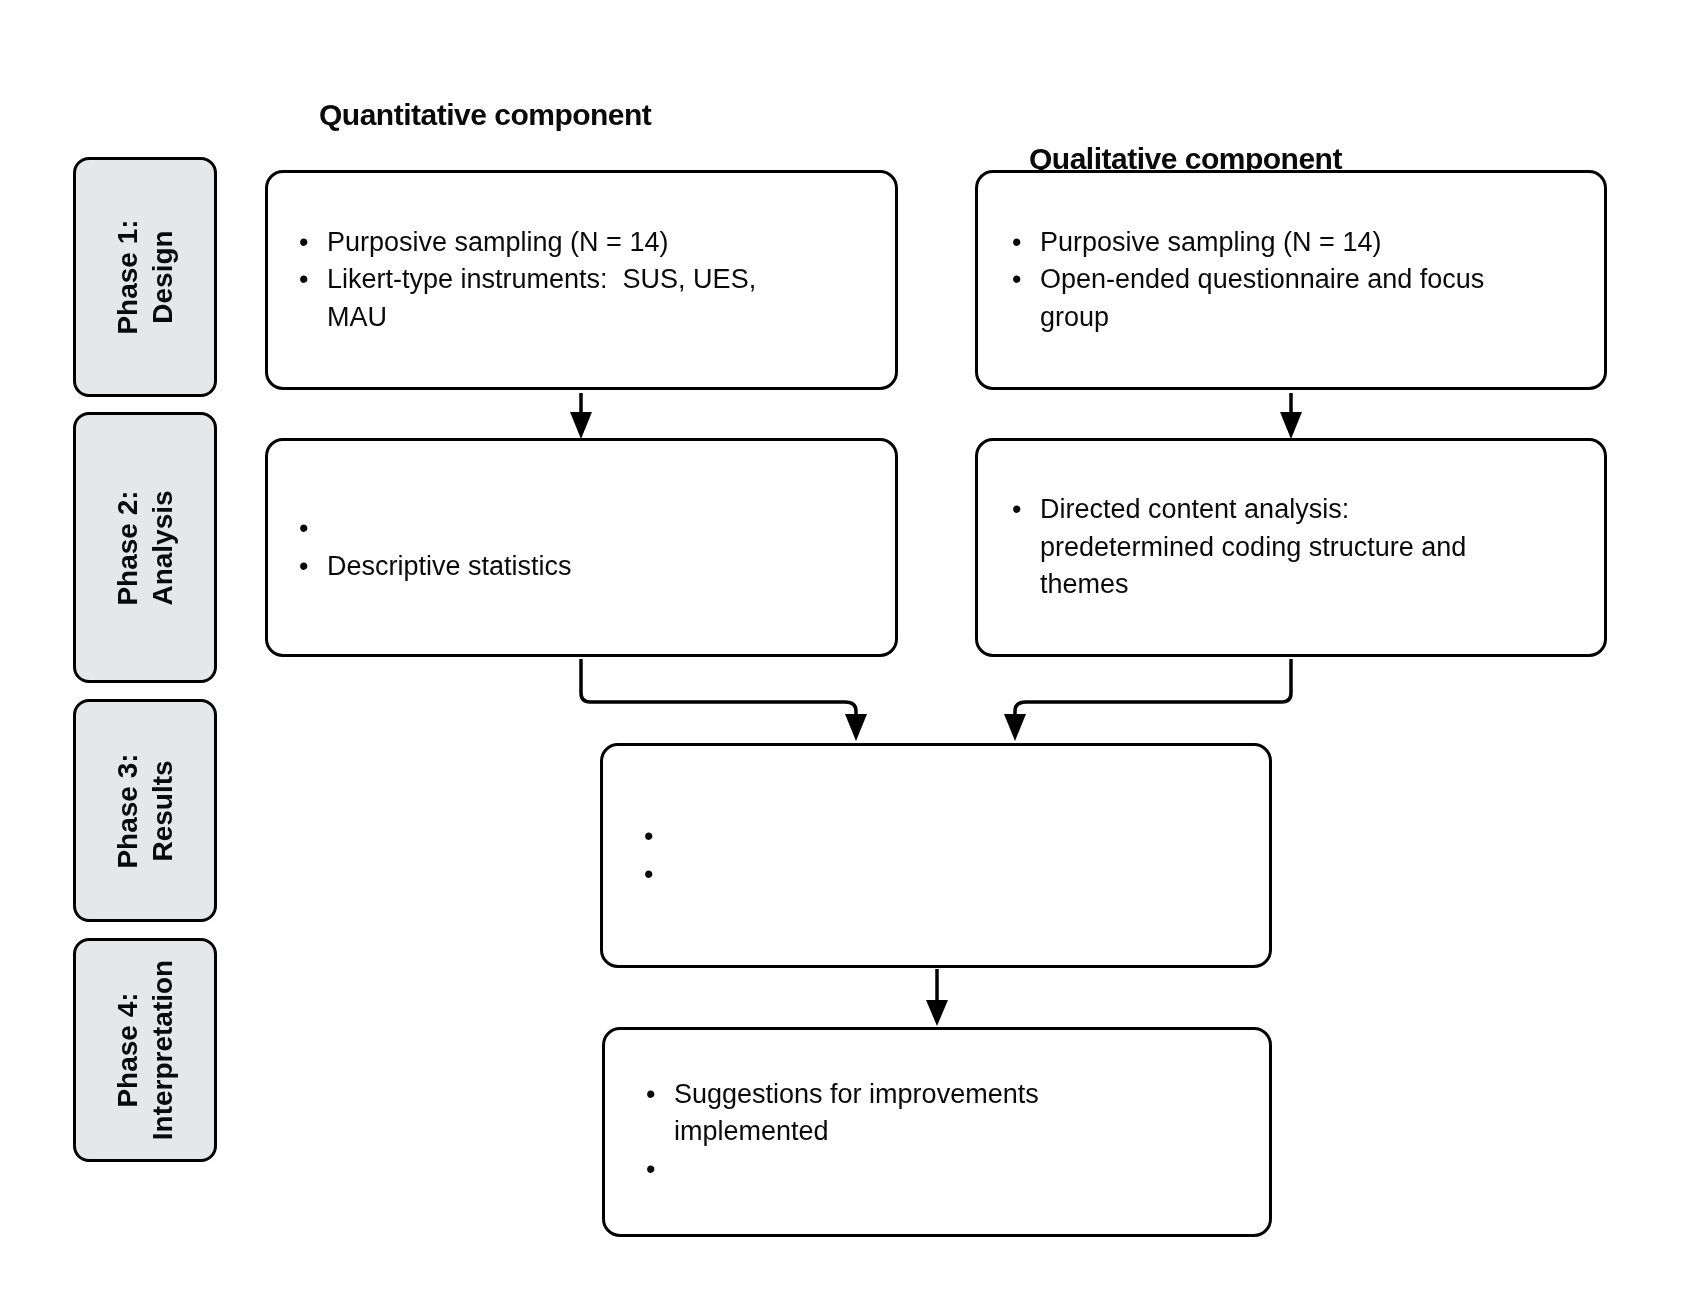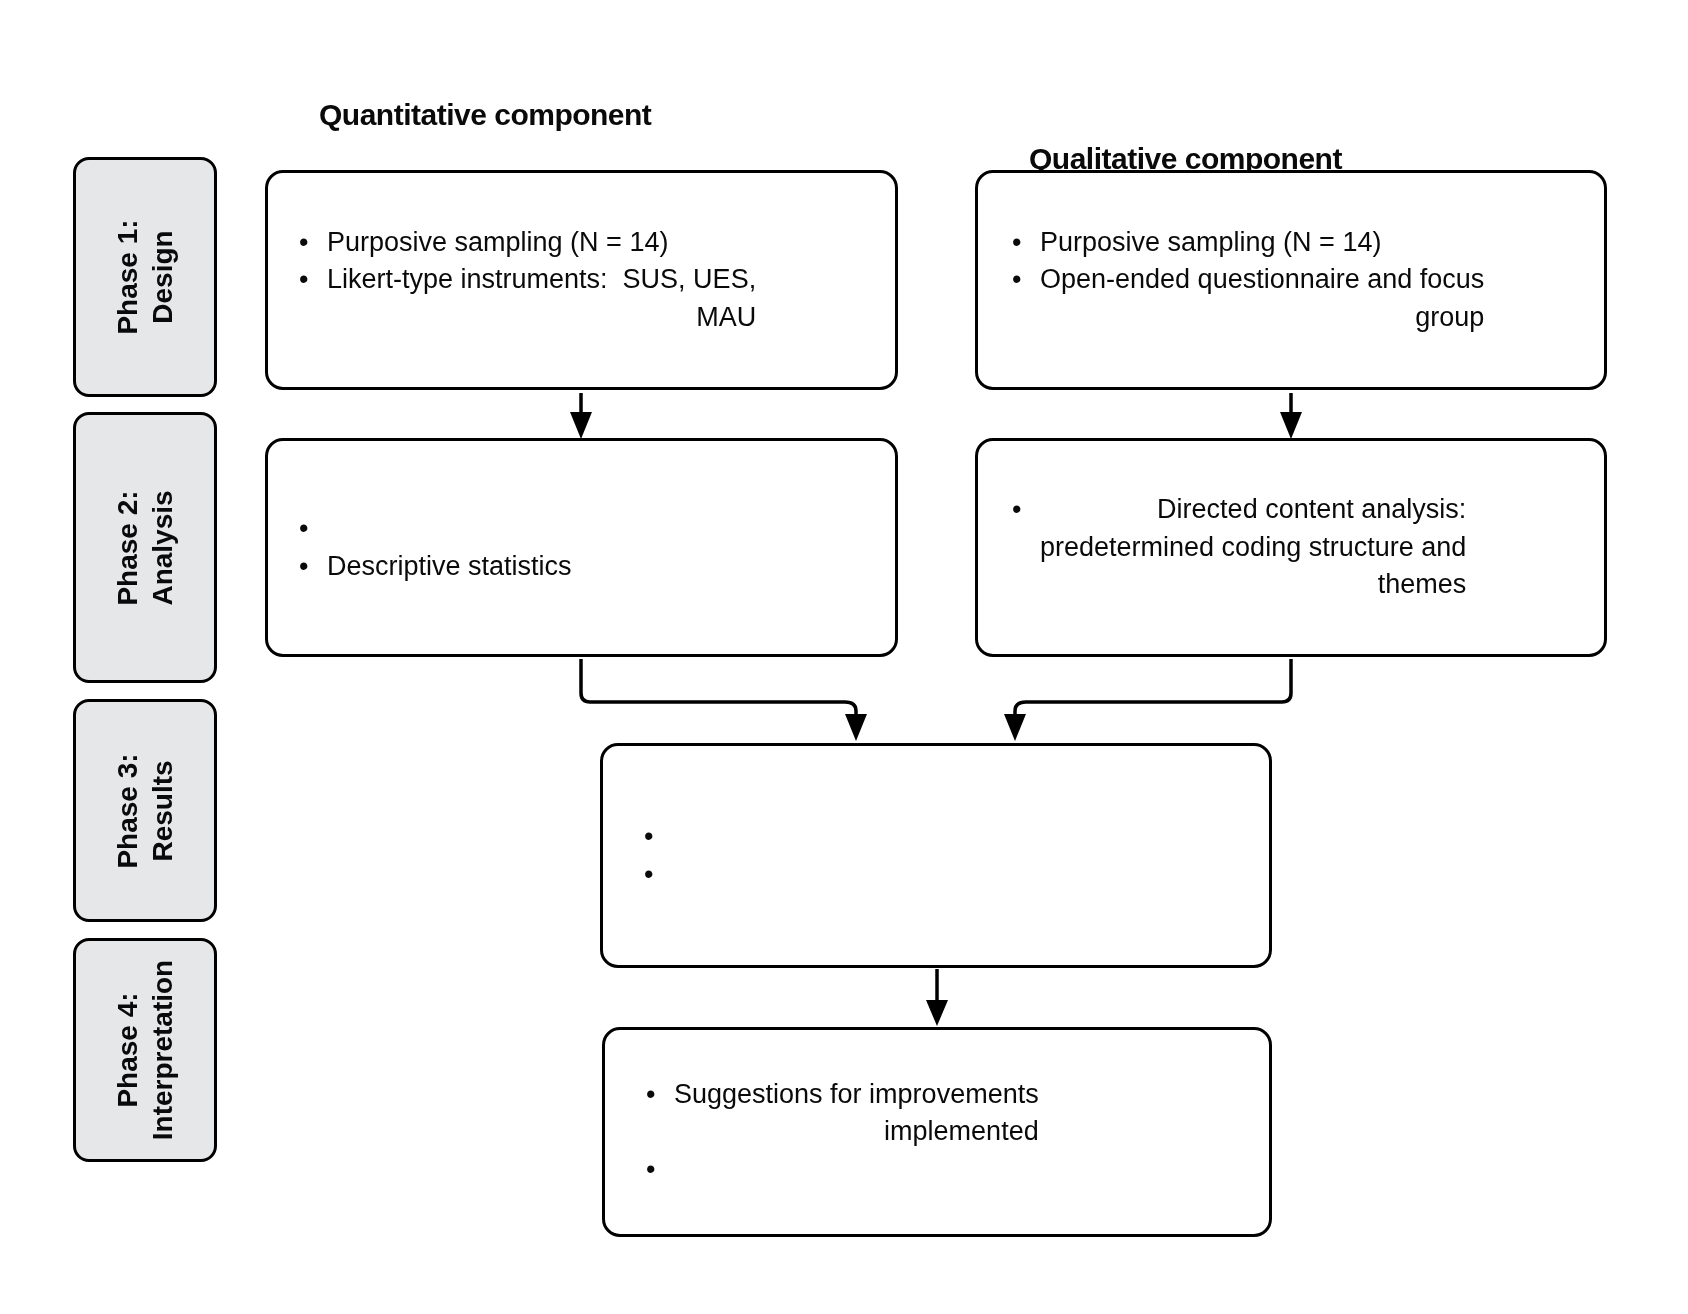--- a/index.html
+++ b/index.html
@@ -37,21 +37,20 @@
     align-items:flex-start;
     font-size:27px;
     line-height:37.5px;
   }
   .bullet-item .marker{
     flex:0 0 28px;
     text-align:left;
   }
   .bullet-item .txt{
     white-space:pre-wrap;
-    text-align:right;
   }
   .side-box{
     position:absolute;
     box-sizing:border-box;
     background:#e5e7e9;
     border:3.5px solid #000;
     border-radius:16px;
     display:flex;
     align-items:center;
     justify-content:center;

